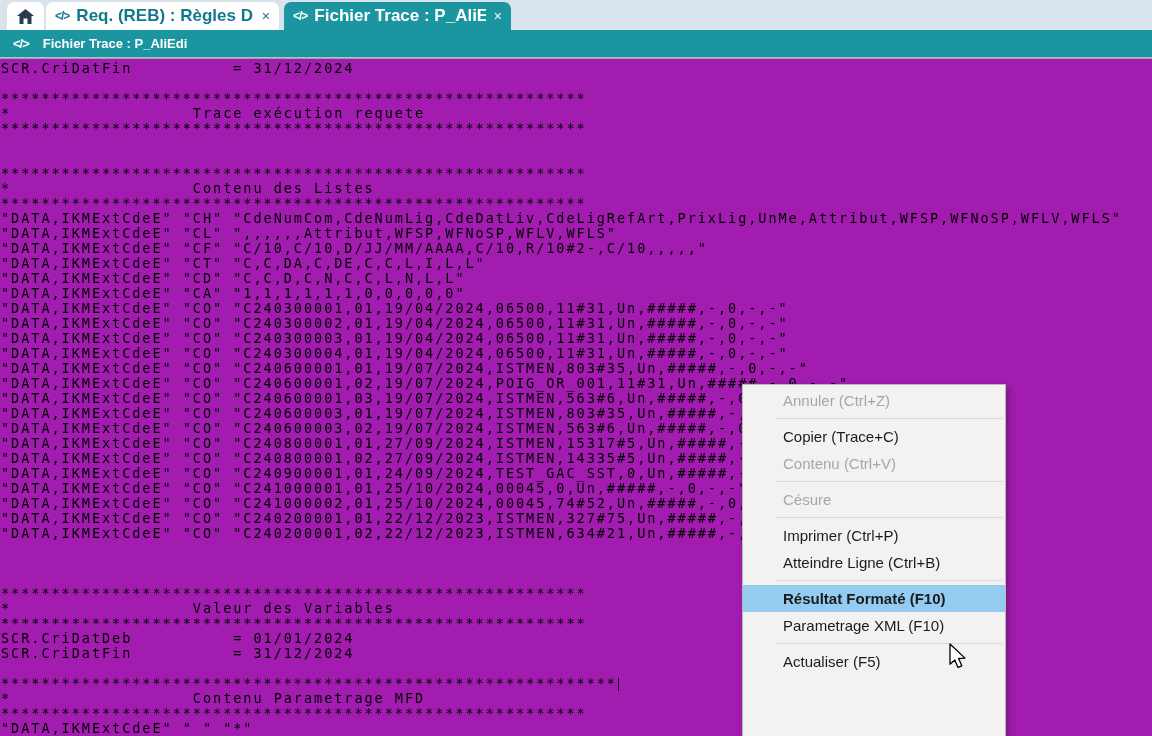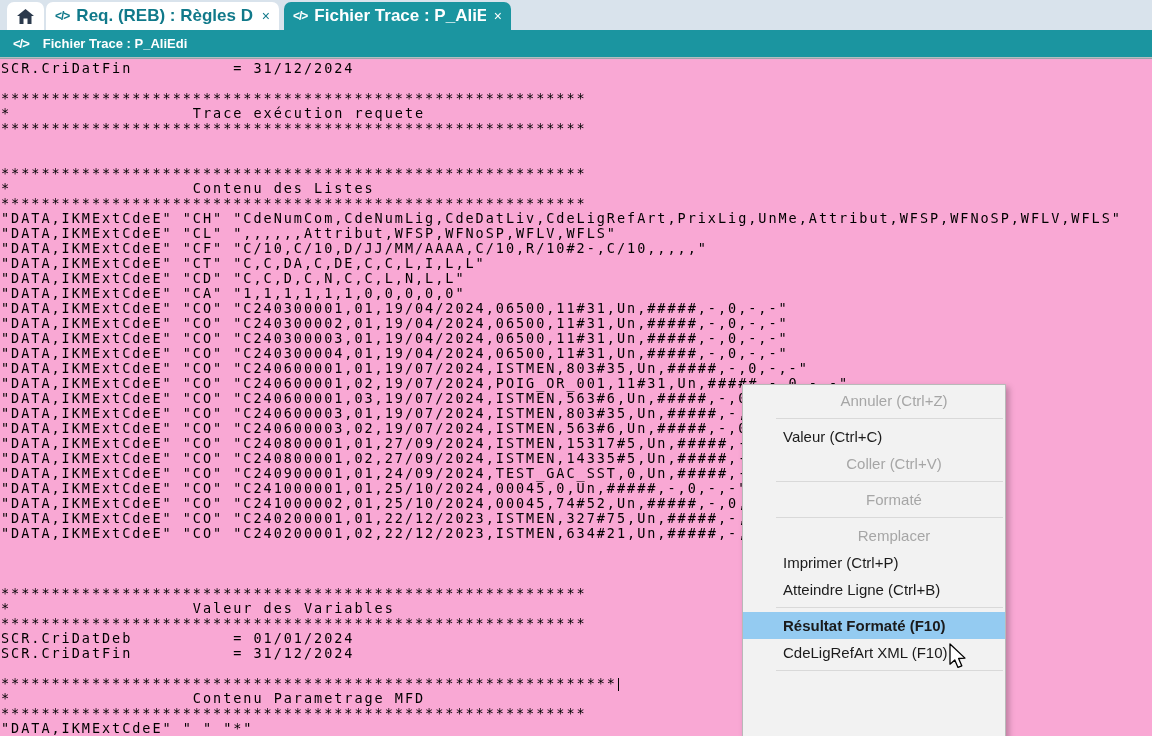--- a/index.html
+++ b/index.html
@@ -22,34 +22,34 @@
 
   
   .breadcrumb { position:absolute; left:0; top:30px; width:1152px; height:27px;
                 background:var(--teal,#1b95a0); color:#fff; display:flex; align-items:center; padding-left:13px; }
   .breadcrumb .code-glyph { font-size:13px; margin-right:14px; }
   .breadcrumb-title { font-size:13px; font-weight:700; }
   .divider { position:absolute; left:0; top:57px; width:1152px; height:2px;
              background:linear-gradient(#c3cacd,#8f989c); }
 
   
-  .editor { position:absolute; left:0; top:59px; width:1152px; height:677px; background:#f9a8d4;
+  .editor { position:absolute; left:0; top:59px; width:1152px; height:677px; background:#a21caf;
             font-family:"DejaVu Sans Mono", monospace; font-size:13.5px; letter-spacing:1.97px;
             line-height:15px; color:#000; white-space:pre; padding:2px 0 0 1px; overflow:hidden; }
   .ln { height:15px; }
   .caret { display:inline-block; width:1.4px; height:13px; background:#000;
            vertical-align:text-bottom; margin-left:1px; }
 
   
   .context-menu { position:absolute; left:742px; top:384px; width:264px; height:380px;
                   background:var(--menubg,#f2f2f2); border:1px solid #b9b9b9;
                   box-shadow:3px 3px 6px rgba(0,0,0,0.25); padding-top:2px;
                   font-size:15px; color:#1b1b1b; }
   .menu-item { height:27px; line-height:27px; padding-left:40px; white-space:nowrap; }
-  .menu-item.disabled { color:var(--menudisabled,#a6a6a6);text-align:center; }
+  .menu-item.disabled { color:var(--menudisabled,#a6a6a6); }
   .menu-item.hl { background:var(--highlight,#94cbf1);font-weight:bold; }
   .menu-sep { height:1px; background:#d9d9d9; margin:4px 2px 4px 33px; }
 
   
   .cursor { position:absolute; left:948px; top:643px; pointer-events:none; }
 </style>
 </head>
 <body>
 
 <div class="screen">
@@ -76,31 +76,31 @@
     <span class="code-glyph">&lt;/&gt;</span>
     <span class="breadcrumb-title">Fichier Trace : P_AliEdi</span>
   </div>
   <div class="divider"></div>
 
   <div class="editor" id="editor"><div class="ln">SCR.CriDatFin          = 31/12/2024</div><div class="ln"></div><div class="ln">**********************************************************</div><div class="ln">*                  Trace exécution requete</div><div class="ln">**********************************************************</div><div class="ln"></div><div class="ln"></div><div class="ln">**********************************************************</div><div class="ln">*                  Contenu des Listes</div><div class="ln">**********************************************************</div><div class="ln">"DATA,IKMExtCdeE" "CH" "CdeNumCom,CdeNumLig,CdeDatLiv,CdeLigRefArt,PrixLig,UnMe,Attribut,WFSP,WFNoSP,WFLV,WFLS"</div><div class="ln">"DATA,IKMExtCdeE" "CL" ",,,,,,Attribut,WFSP,WFNoSP,WFLV,WFLS"</div><div class="ln">"DATA,IKMExtCdeE" "CF" "C/10,C/10,D/JJ/MM/AAAA,C/10,R/10#2-,C/10,,,,,"</div><div class="ln">"DATA,IKMExtCdeE" "CT" "C,C,DA,C,DE,C,C,L,I,L,L"</div><div class="ln">"DATA,IKMExtCdeE" "CD" "C,C,D,C,N,C,C,L,N,L,L"</div><div class="ln">"DATA,IKMExtCdeE" "CA" "1,1,1,1,1,1,0,0,0,0,0"</div><div class="ln">"DATA,IKMExtCdeE" "CO" "C240300001,01,19/04/2024,06500,11#31,Un,#####,-,0,-,-"</div><div class="ln">"DATA,IKMExtCdeE" "CO" "C240300002,01,19/04/2024,06500,11#31,Un,#####,-,0,-,-"</div><div class="ln">"DATA,IKMExtCdeE" "CO" "C240300003,01,19/04/2024,06500,11#31,Un,#####,-,0,-,-"</div><div class="ln">"DATA,IKMExtCdeE" "CO" "C240300004,01,19/04/2024,06500,11#31,Un,#####,-,0,-,-"</div><div class="ln">"DATA,IKMExtCdeE" "CO" "C240600001,01,19/07/2024,ISTMEN,803#35,Un,#####,-,0,-,-"</div><div class="ln">"DATA,IKMExtCdeE" "CO" "C240600001,02,19/07/2024,POIG_OR_001,11#31,Un,#####,-,0,-,-"</div><div class="ln">"DATA,IKMExtCdeE" "CO" "C240600001,03,19/07/2024,ISTMEN,563#6,Un,#####,-,0,-,-"</div><div class="ln">"DATA,IKMExtCdeE" "CO" "C240600003,01,19/07/2024,ISTMEN,803#35,Un,#####,-,0,-,-"</div><div class="ln">"DATA,IKMExtCdeE" "CO" "C240600003,02,19/07/2024,ISTMEN,563#6,Un,#####,-,0,-,-"</div><div class="ln">"DATA,IKMExtCdeE" "CO" "C240800001,01,27/09/2024,ISTMEN,15317#5,Un,#####,-,0,-,-"</div><div class="ln">"DATA,IKMExtCdeE" "CO" "C240800001,02,27/09/2024,ISTMEN,14335#5,Un,#####,-,0,-,-"</div><div class="ln">"DATA,IKMExtCdeE" "CO" "C240900001,01,24/09/2024,TEST_GAC_SST,0,Un,#####,-,0,-,-"</div><div class="ln">"DATA,IKMExtCdeE" "CO" "C241000001,01,25/10/2024,00045,0,Un,#####,-,0,-,-"</div><div class="ln">"DATA,IKMExtCdeE" "CO" "C241000002,01,25/10/2024,00045,74#52,Un,#####,-,0,-,-"</div><div class="ln">"DATA,IKMExtCdeE" "CO" "C240200001,01,22/12/2023,ISTMEN,327#75,Un,#####,-,0,-,-"</div><div class="ln">"DATA,IKMExtCdeE" "CO" "C240200001,02,22/12/2023,ISTMEN,634#21,Un,#####,-,0,-,-"</div><div class="ln"></div><div class="ln"></div><div class="ln"></div><div class="ln">**********************************************************</div><div class="ln">*                  Valeur des Variables</div><div class="ln">**********************************************************</div><div class="ln">SCR.CriDatDeb          = 01/01/2024</div><div class="ln">SCR.CriDatFin          = 31/12/2024</div><div class="ln"></div><div class="ln">*************************************************************<span class="caret"></span></div><div class="ln">*                  Contenu Parametrage MFD</div><div class="ln">**********************************************************</div><div class="ln">"DATA,IKMExtCdeE" " " "*"</div></div>
 
   <div class="context-menu" id="context-menu">
       <div class="menu-item disabled">Annuler (Ctrl+Z)</div>
       <div class="menu-sep"></div>
-      <div class="menu-item">Valeur (Ctrl+C)</div>
-      <div class="menu-item disabled">Coller (Ctrl+V)</div>
+      <div class="menu-item">Copier (Trace+C)</div>
+      <div class="menu-item disabled">Contenu (Ctrl+V)</div>
       <div class="menu-sep"></div>
-      <div class="menu-item disabled">Formaté</div>
+      <div class="menu-item disabled">Césure</div>
       <div class="menu-sep"></div>
-      <div class="menu-item disabled">Remplacer</div>
       <div class="menu-item">Imprimer (Ctrl+P)</div>
       <div class="menu-item">Atteindre Ligne (Ctrl+B)</div>
       <div class="menu-sep"></div>
       <div class="menu-item hl">Résultat Formaté (F10)</div>
-      <div class="menu-item">CdeLigRefArt XML (F10)</div>
+      <div class="menu-item">Parametrage XML (F10)</div>
       <div class="menu-sep"></div>
+      <div class="menu-item">Actualiser (F5)</div>
     </div>
 
   <svg class="cursor" width="22" height="26" viewBox="0 0 22 26">
     <path d="M2 1 L2 21.2 L6.8 17 L10 24.4 L13.8 22.8 L10.6 15.5 L17 15.1 Z" fill="#ffffff" stroke="#000000" stroke-width="1.3" stroke-linejoin="round"></path>
   </svg>
 
 </div>
 
 </body></html>

